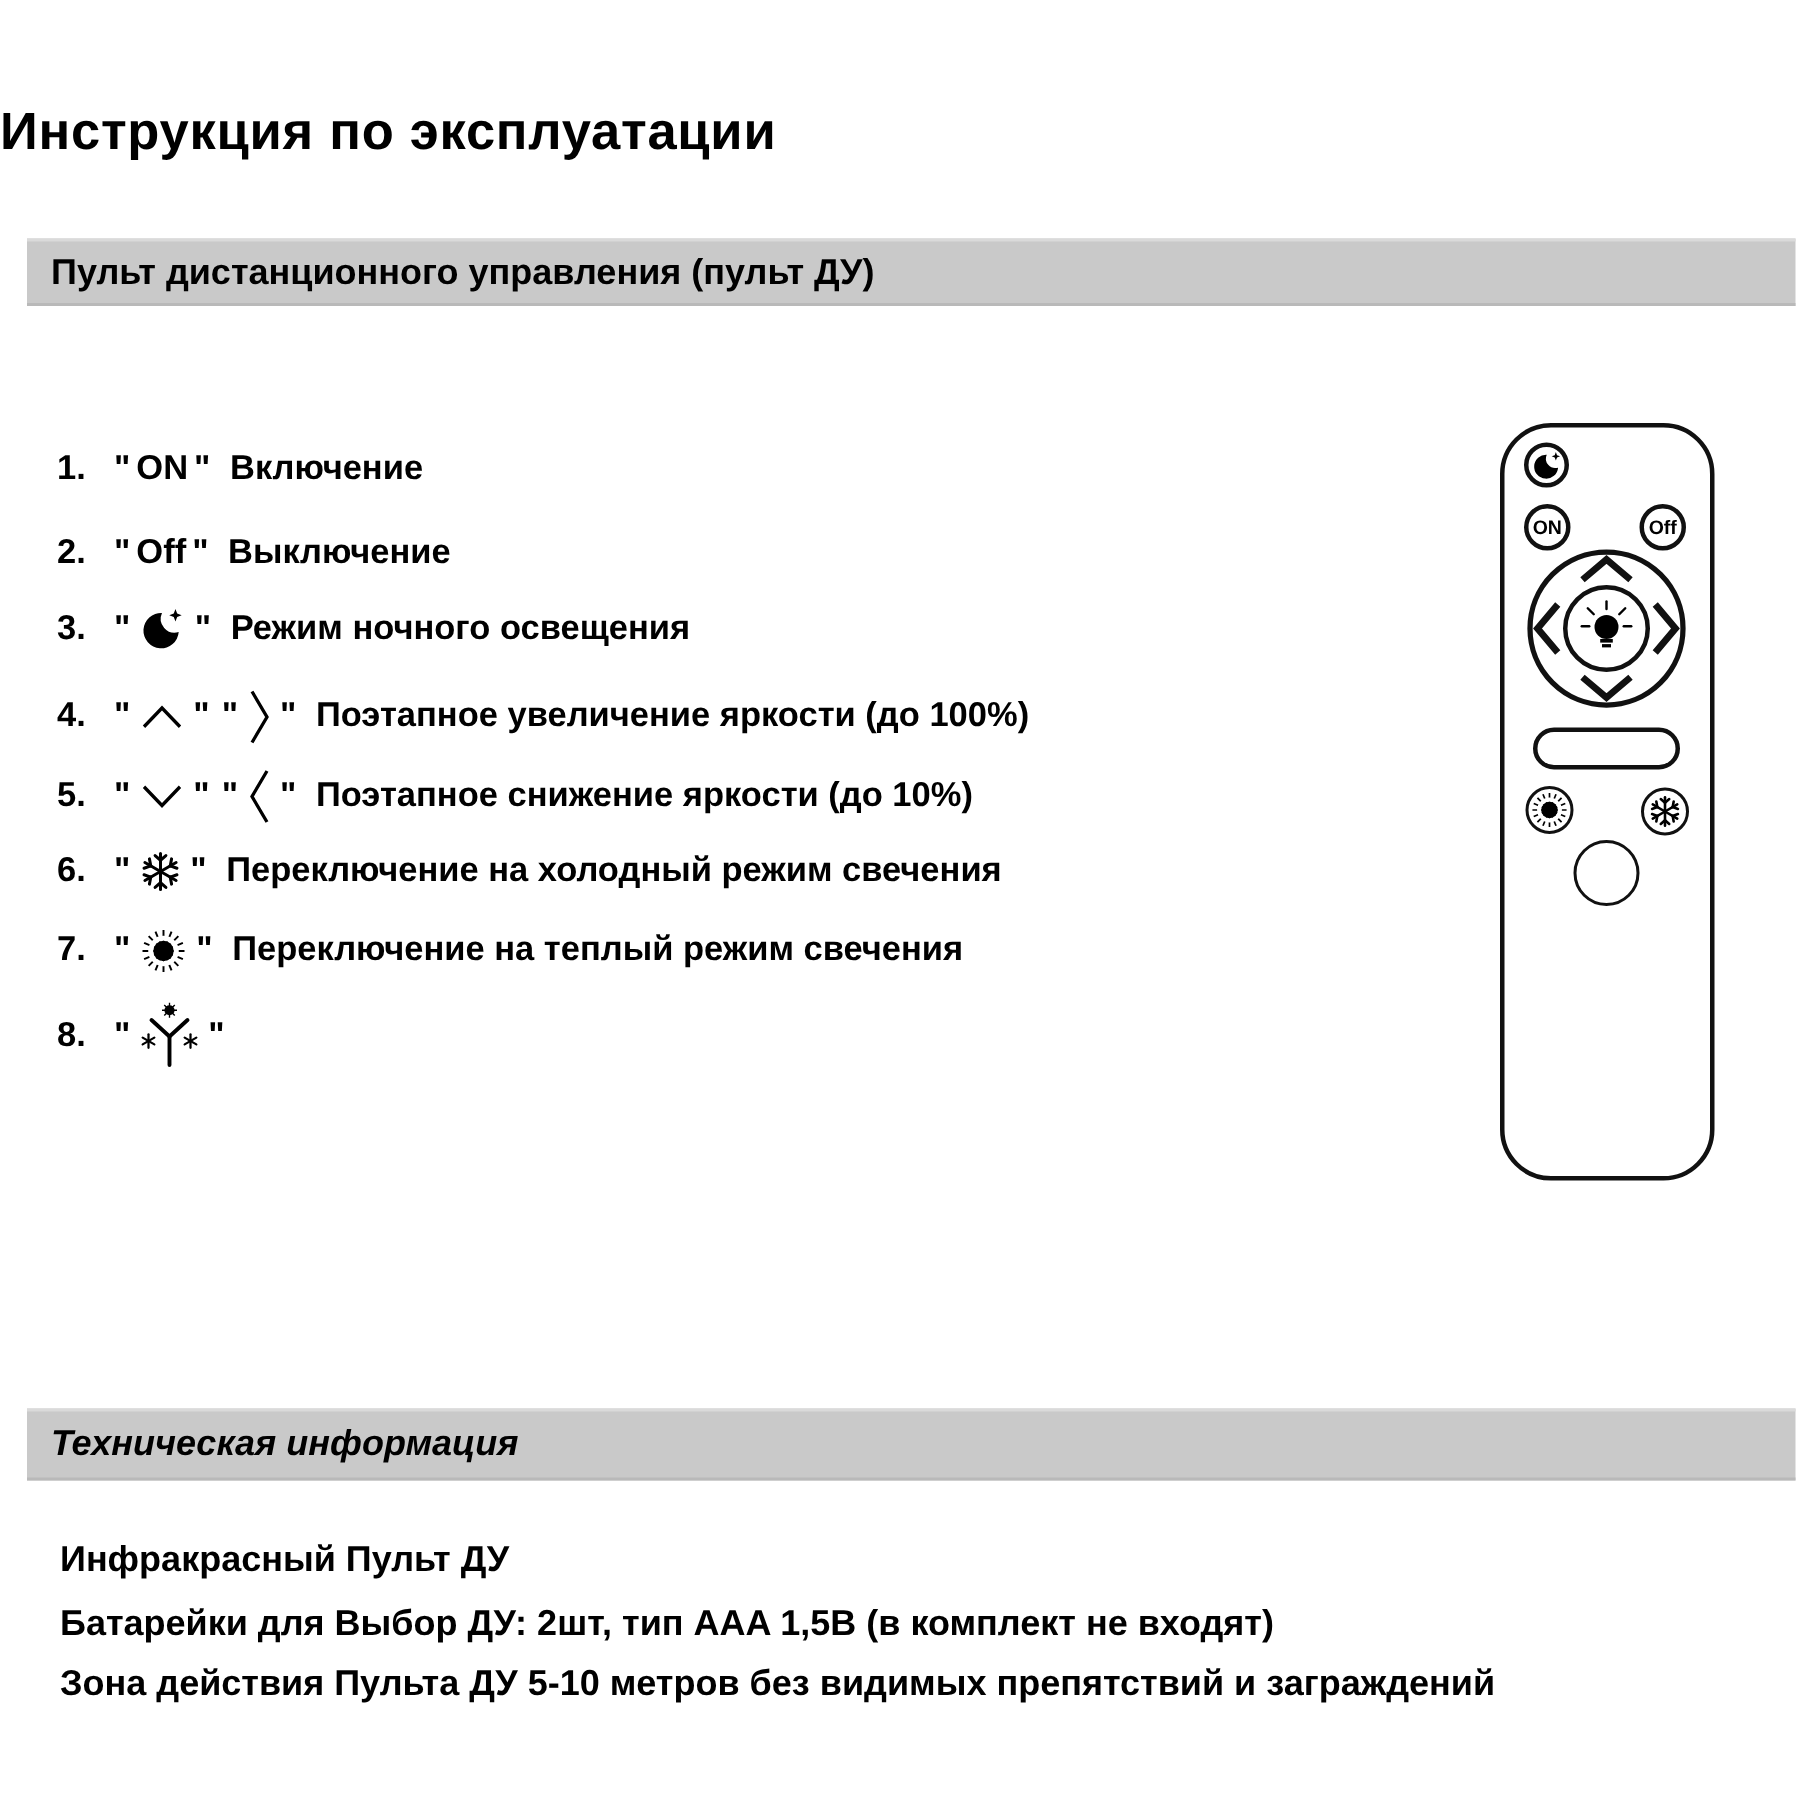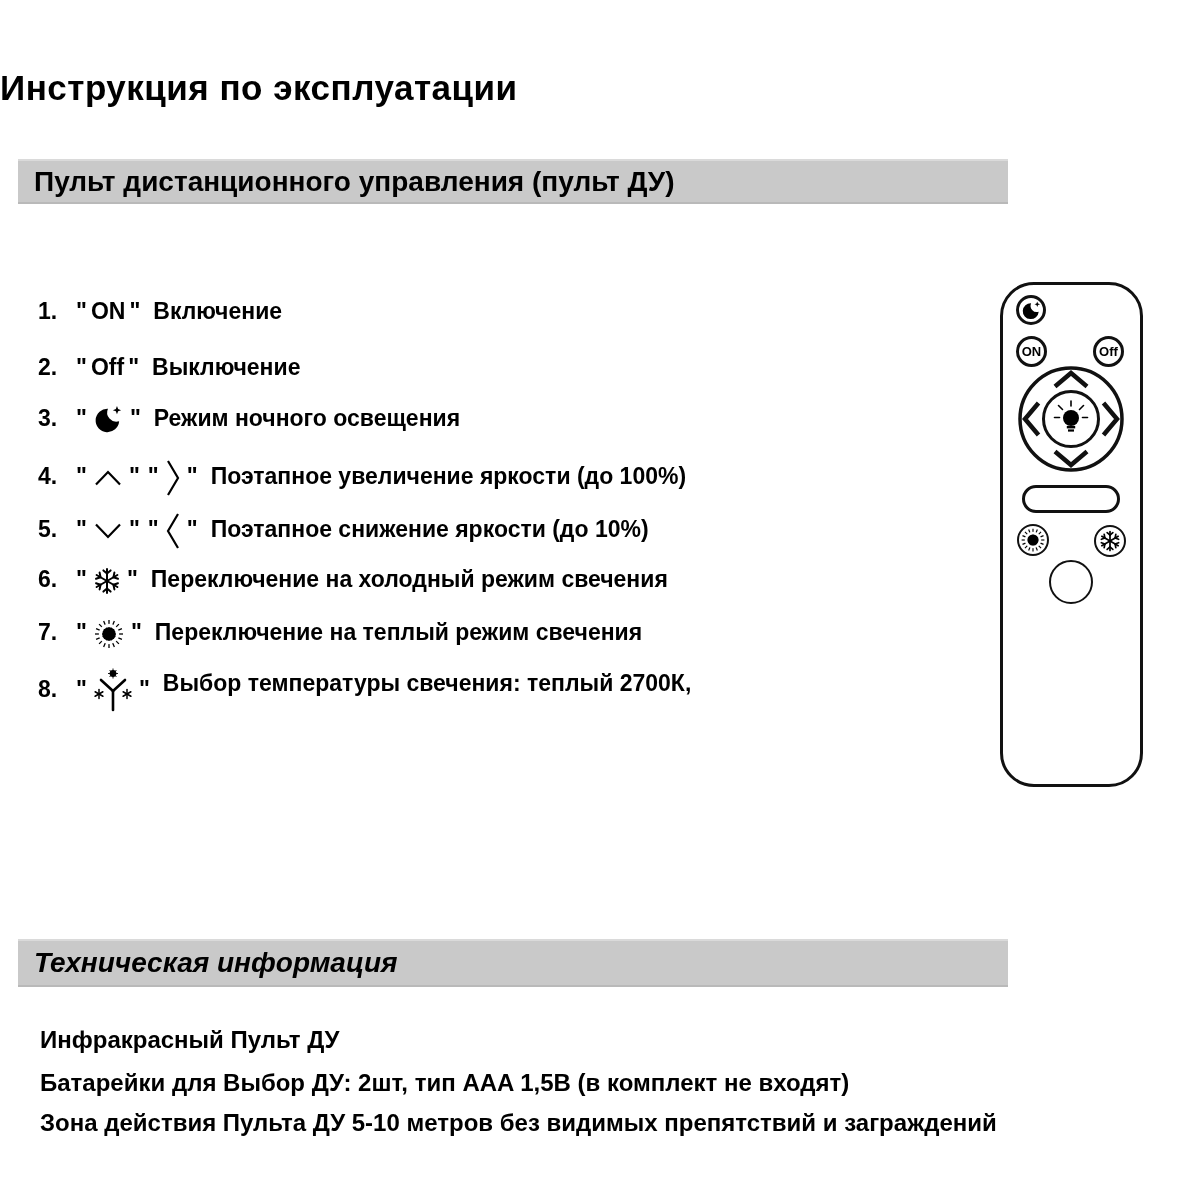--- a/index.html
+++ b/index.html
@@ -13,27 +13,27 @@
   }
   .page { position:absolute; inset:0; }
 
   .title {
     position:absolute; top:68px; left:0; width:1200px;
     font-size:35px; font-weight:bold;
     letter-spacing:0.5px;
   }
 
   .bar {
-    position:absolute; left:18px; width:990px;
+    position:absolute; left:18px; width:1179px;
     background:#c9c9c9;
     border-top:2px solid #dadada;
     border-bottom:2px solid #b9b9b9;
     display:flex; align-items:center;
     padding-left:16px;
-    font-size:28px; font-weight:bold;
+    font-size:24px; font-weight:bold;
   }
   .bar1 { top:159px; height:45px; }
   .bar2 { top:939px; height:48px;font-style:italic; }
 
   .row {
     position:absolute; left:38px;
     font-size:23px; font-weight:bold; line-height:30px;
     white-space:nowrap;
   }
   .num { display:inline-block; width:34px; }
@@ -190,21 +190,21 @@
             <line y1="-4.5" y2="4.5"></line>
             <line transform="rotate(60)" y1="-4.5" y2="4.5"></line>
             <line transform="rotate(120)" y1="-4.5" y2="4.5"></line>
           </g>
           <g transform="translate(34,26)">
             <line y1="-4.5" y2="4.5"></line>
             <line transform="rotate(60)" y1="-4.5" y2="4.5"></line>
             <line transform="rotate(120)" y1="-4.5" y2="4.5"></line>
           </g>
         </g>
-      </svg><span class="q">"</span><span class="two-lines"><span style="display:block;">Выбор температуры свечения: теплый 2700К,</span></span>
+      </svg><span class="q">"</span><span class="two-lines"></span>
   </div>
 
   <div class="remote">
     <div class="btn-circle moon-btn">
       <svg width="21" height="21" viewBox="0 0 30 30">
           <path d="M 14.5 4.5 A 11.4 11.4 0 1 0 25.3 16.8 A 9 9 0 0 1 14.5 4.5 Z" fill="#000"></path>
           <path d="M 23.2 2 L 24.3 4.9 L 27.2 6 L 24.3 7.1 L 23.2 10 L 22.1 7.1 L 19.2 6 L 22.1 4.9 Z" fill="#000"></path>
         </svg>
     </div>
     <div class="btn-circle on-btn">

